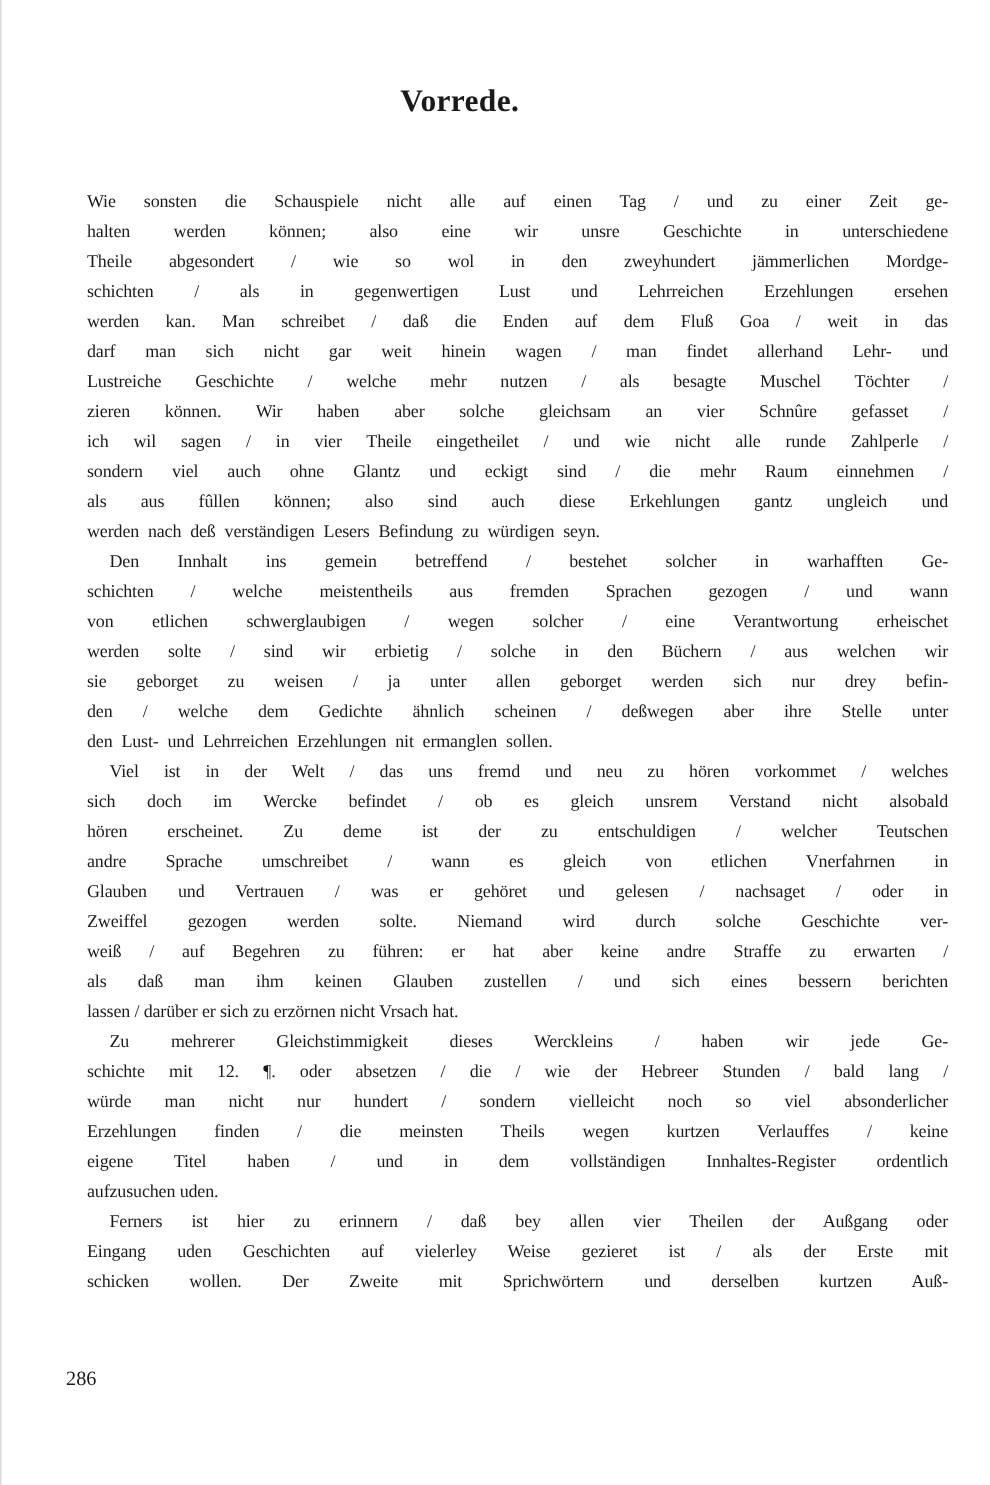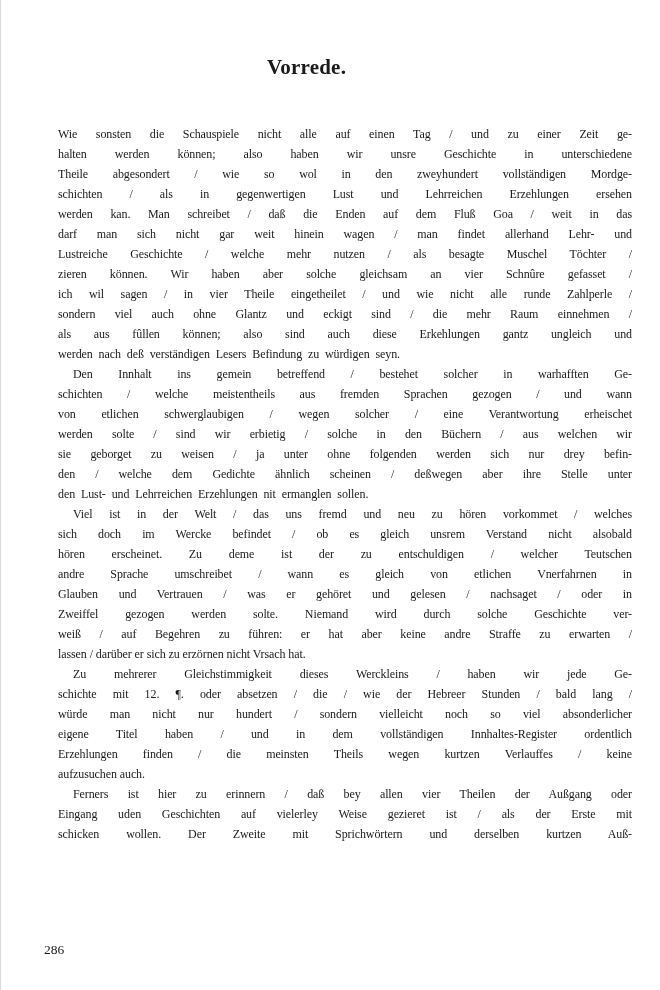--- a/index.html
+++ b/index.html
@@ -53,70 +53,71 @@
   }
   .line.wide {
     word-spacing: 3px;
   }
   .line.indent {
     text-indent: 15px;
   }
   .page-number {
     position: absolute;
     left: 44px;
-    top: 942px;
+    top: 911px;
     font-size: 13.5px;
   }
 </style>
 </head>
 <body>
 
 <div class="page">
   <h1 class="title">Vorrede.</h1>
   <div class="body-text">
       <p class="para">
         <span class="line just">Wie sonsten die Schauspiele nicht alle auf einen Tag / und zu einer Zeit ge-</span>
-        <span class="line just">halten werden können; also haben wir unsre Geschichte in unterschiedene</span>
-        <span class="line just">Theile abgesondert / wie so wol in den zweyhundert vollständigen Mordge-</span>
+        <span class="line just">halten werden können; also eine wir unsre Geschichte in unterschiedene</span>
+        <span class="line just">Theile abgesondert / wie so wol in den zweyhundert jämmerlichen Mordge-</span>
         <span class="line just">schichten / als in gegenwertigen Lust und Lehrreichen Erzehlungen ersehen</span>
         <span class="line just">werden kan. Man schreibet / daß die Enden auf dem Fluß Goa / weit in das</span>
         <span class="line just">darf man sich nicht gar weit hinein wagen / man findet allerhand Lehr- und</span>
         <span class="line just">Lustreiche Geschichte / welche mehr nutzen / als besagte Muschel Töchter /</span>
         <span class="line just">zieren können. Wir haben aber solche gleichsam an vier Schnûre gefasset /</span>
         <span class="line just">ich wil sagen / in vier Theile eingetheilet / und wie nicht alle runde Zahlperle /</span>
         <span class="line just">sondern viel auch ohne Glantz und eckigt sind / die mehr Raum einnehmen /</span>
         <span class="line just">als aus fûllen können; also sind auch diese Erkehlungen gantz ungleich und</span>
         <span class="line wide">werden nach deß verständigen Lesers Befindung zu würdigen seyn.</span>
       </p>
       <p class="para">
         <span class="line just indent">Den Innhalt ins gemein betreffend / bestehet solcher in warhafften Ge-</span>
         <span class="line just">schichten / welche meistentheils aus fremden Sprachen gezogen / und wann</span>
         <span class="line just">von etlichen schwerglaubigen / wegen solcher / eine Verantwortung erheischet</span>
         <span class="line just">werden solte / sind wir erbietig / solche in den Büchern / aus welchen wir</span>
-        <span class="line just">sie geborget zu weisen / ja unter ohne folgenden werden sich nur drey befin-</span>
+        <span class="line just">sie geborget zu weisen / ja unter allen geborget werden sich nur drey befin-</span>
         <span class="line just">den / welche dem Gedichte ähnlich scheinen / deßwegen aber ihre Stelle unter</span>
         <span class="line wide">den Lust- und Lehrreichen Erzehlungen nit ermanglen sollen.</span>
       </p>
       <p class="para">
         <span class="line just indent">Viel ist in der Welt / das uns fremd und neu zu hören vorkommet / welches</span>
         <span class="line just">sich doch im Wercke befindet / ob es gleich unsrem Verstand nicht alsobald</span>
         <span class="line just">hören erscheinet. Zu deme ist der zu entschuldigen / welcher Teutschen</span>
         <span class="line just">andre Sprache umschreibet / wann es gleich von etlichen Vnerfahrnen in</span>
         <span class="line just">Glauben und Vertrauen / was er gehöret und gelesen / nachsaget / oder in</span>
         <span class="line just">Zweiffel gezogen werden solte. Niemand wird durch solche Geschichte ver-</span>
         <span class="line just">weiß / auf Begehren zu führen: er hat aber keine andre Straffe zu erwarten /</span>
+        <span class="line just">als daß man ihm keinen Glauben zustellen / und sich eines bessern berichten</span>
         <span class="line">lassen / darüber er sich zu erzörnen nicht Vrsach hat.</span>
       </p>
       <p class="para">
         <span class="line just indent">Zu mehrerer Gleichstimmigkeit dieses Werckleins / haben wir jede Ge-</span>
         <span class="line just">schichte mit 12. ¶. oder absetzen / die / wie der Hebreer Stunden / bald lang /</span>
         <span class="line just">würde man nicht nur hundert / sondern vielleicht noch so viel absonderlicher</span>
+        <span class="line just">Erzehlungen finden / die meinsten Theils wegen kurtzen Verlauffes / keine</span>
         <span class="line just">eigene Titel haben / und in dem vollständigen Innhaltes-Register ordentlich</span>
-        <span class="line just">Erzehlungen finden / die meinsten Theils wegen kurtzen Verlauffes / keine</span>
-        <span class="line">aufzusuchen auch.</span>
+        <span class="line">aufzusuchen uden.</span>
       </p>
       <p class="para">
         <span class="line just indent">Ferners ist hier zu erinnern / daß bey allen vier Theilen der Außgang oder</span>
         <span class="line just">Eingang uden Geschichten auf vielerley Weise gezieret ist / als der Erste mit</span>
         <span class="line just">schicken wollen. Der Zweite mit Sprichwörtern und derselben kurtzen Auß-</span>
       </p>
     </div>
   <div class="page-number">286</div>
 </div>
 

